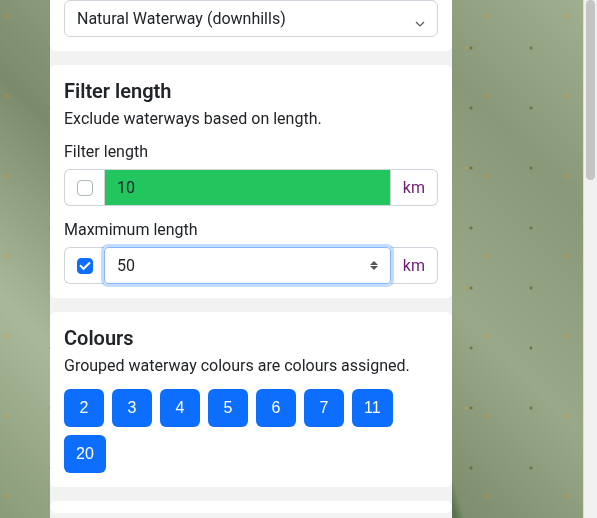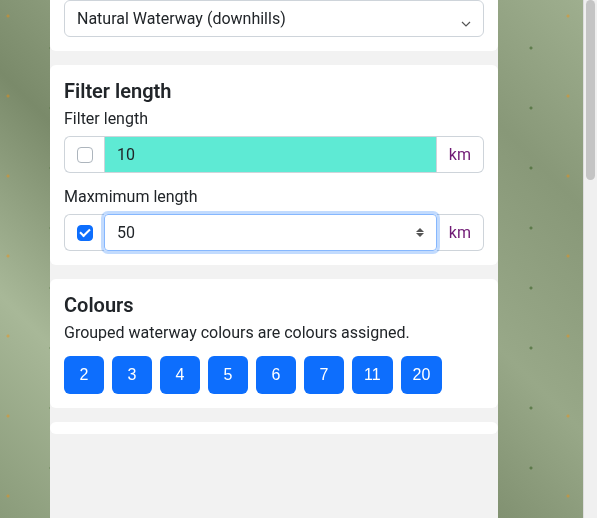--- a/index.html
+++ b/index.html
@@ -27,21 +27,21 @@
       radial-gradient(circle at 90% 40%, rgba(255,140,0,0.4) 1px, transparent 2px),
       radial-gradient(circle at 85% 80%, rgba(60,100,40,0.6) 1px, transparent 2px),
       linear-gradient(105deg, transparent 48%, rgba(200,50,50,0.3) 49%, rgba(200,50,50,0.3) 50%, transparent 51%),
       linear-gradient(75deg, transparent 60%, rgba(40,80,30,0.4) 61%, rgba(40,80,30,0.4) 62%, transparent 63%);
     background-size: 80px 80px, 120px 120px, 60px 60px, 100% 100%, 100% 100%;
   }
   .panel-wrap {
     position: absolute;
     left: 50px;
     top: 0;
-    width: 448px;
+    width: 402px;
     height: 518px;
     background: #f2f2f2;
     overflow-y: auto;
     padding: 0 0 20px 0;
   }
   .panel-wrap::-webkit-scrollbar { width: 14px; }
   .panel-wrap::-webkit-scrollbar-track { background: #f0f0f0; }
   .panel-wrap::-webkit-scrollbar-thumb { background: #c0c0c0; border-radius: 7px; }
   .scroller-right {
     position: absolute;
@@ -145,21 +145,21 @@
     padding: 8px 12px;
     font-size: 16px;
     color: #212529;
     outline: none;
     display: flex;
     align-items: center;
     justify-content: space-between;
     position: relative;
   }
   .num-input.disabled {
-    background: #5eead4;
+    background: #22c55e;
     color: #212529;
   }
   .num-input.focused {
     border: 1px solid #86b7fe;
     box-shadow: 0 0 0 3px rgba(13,110,253,0.25);
     z-index: 2;
     border-radius: 4px;
   }
   .spinner {
     display: flex;
@@ -221,20 +221,21 @@
       <span class="chevron">
         <svg viewBox="0 0 10 10">
             <path d="M1 3 L5 7 L9 3" stroke="#555" stroke-width="1.2" fill="none"></path>
           </svg>
       </span>
     </div>
   </div>
 
   <div class="card">
     <h3>Filter length</h3>
+    <p class="desc">Exclude waterways based on length.</p>
 
     <label class="field-label">Filter length</label>
     <div class="input-group">
       <div class="check-box">
         <div class="chk"></div>
       </div>
       <div class="num-input disabled">
         <span>10</span>
       </div>
       <div class="unit">km</div>

